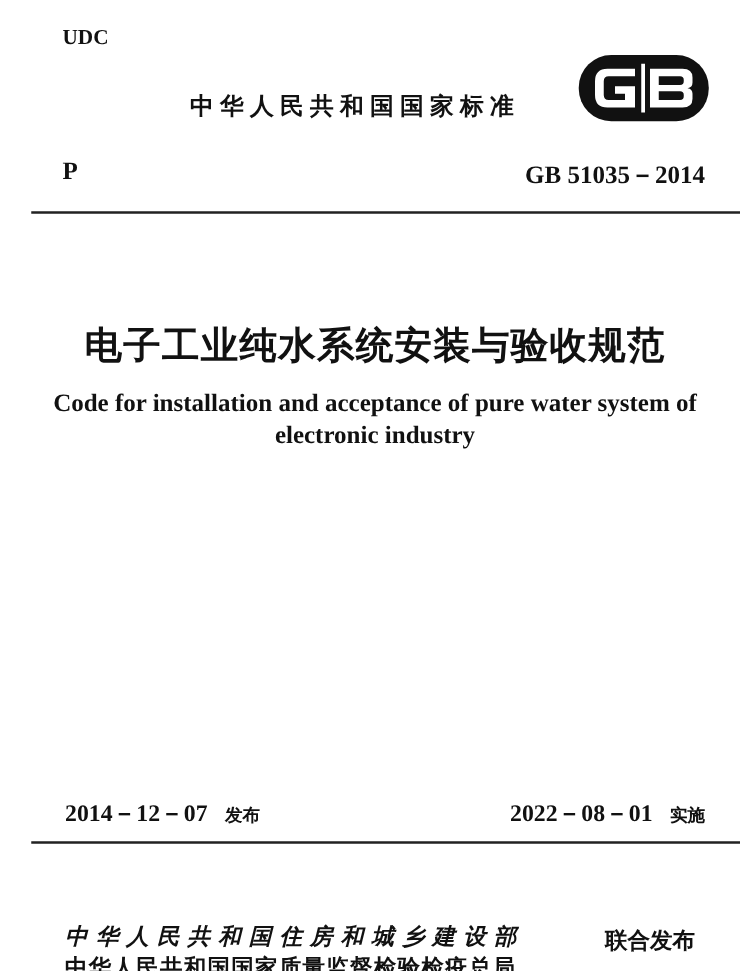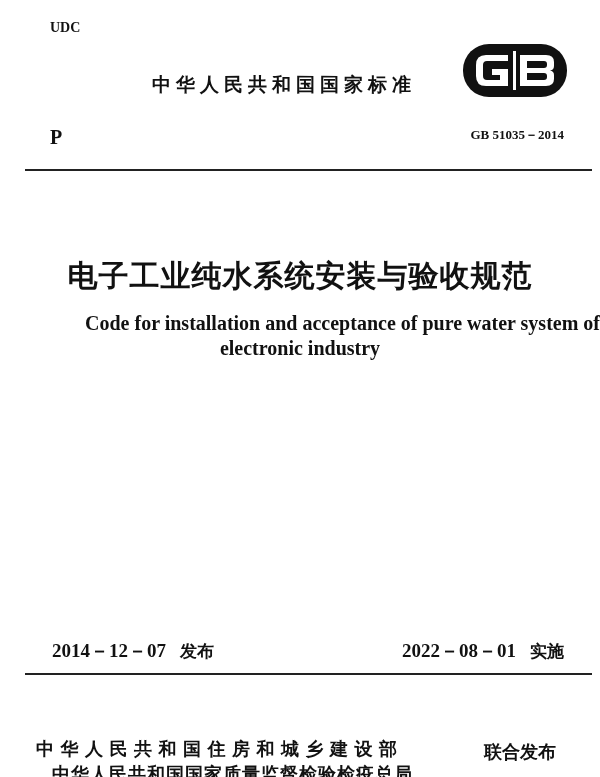--- a/index.html
+++ b/index.html
@@ -1,34 +1,34 @@
 <!DOCTYPE html>
 <html><head>
 <meta charset="utf-8">
 <style>
   html, body { margin: 0; padding: 0; background: #ffffff; }
   body { width: 600px; height: 777px; position: relative; overflow: hidden; color: #111; }
   .abs { position: absolute; white-space: nowrap; font-weight: bold; }
   .serif { font-family: "Liberation Serif", "DejaVu Serif", serif; }
   .sans { font-family: "DejaVu Sans", "Liberation Sans", sans-serif; }
-  .udc { left: 50px; top: 20px; font-size: 14px; font-weight: bold; }
+  .udc { left: 50px; top: 20px; font-size: 17px; font-weight: bold; }
   .national { left: 152px; top: 72px; font-size: 19px; letter-spacing: 5px; }
   .gb-logo { left: 462px; top: 43px; width: 106px; height: 55px; }
   .category { left: 50px; top: 126px; font-size: 20px; font-weight: bold; }
-  .std-no { right: 36px; top: 126px; font-size: 13px; font-weight: bold; }
+  .std-no { right: 36px; top: 126px; font-size: 20px; font-weight: bold; }
   .rule { position: absolute; left: 25px; width: 567px; height: 2px; background: #222; }
   .rule.top { top: 169px; }
   .rule.mid { top: 673px; }
   .title-cn { left: 0; width: 600px; text-align: center; top: 256px; font-size: 30px; letter-spacing: 1px; }
-  .title-en1 { left: 0; width: 600px; text-align: right; top: 312px; font-size: 20px; }
+  .title-en1 { left: 0; width: 600px; text-align: center; top: 312px; font-size: 20px; }
   .title-en2 { left: 0; width: 600px; text-align: center; top: 337px; font-size: 20px; }
   .date-pub { left: 52px; top: 638px; font-size: 19px; font-weight: bold; }
-  .date-pub .lbl, .date-eff .lbl { font-family: "DejaVu Sans", sans-serif; font-weight: bold; margin-left: 14px; font-size: 17px; }
+  .date-pub .lbl, .date-eff .lbl { font-family: "DejaVu Sans", sans-serif; font-weight: bold; margin-left: 14px; font-size: 14px; }
   .date-eff { right: 36px; top: 638px; font-size: 19px; font-weight: bold; }
-  .pub1 { left: 36px; top: 737px; font-size: 18px; font-weight: bold; letter-spacing: 6.5px; }
+  .pub1 { left: 52px; top: 737px; font-size: 18px; font-weight: bold; letter-spacing: 6.5px; font-style: italic; }
   .pub2 { left: 52px; top: 762px; font-size: 18px; font-weight: bold; letter-spacing: 1px; }
   .joint { left: 484px; top: 740px; font-size: 18px; font-weight: bold; }
 </style>
 </head>
 <body>
 
 <div class="abs serif udc">UDC</div>
 
 <div class="abs sans national">中华人民共和国国家标准</div>
 

